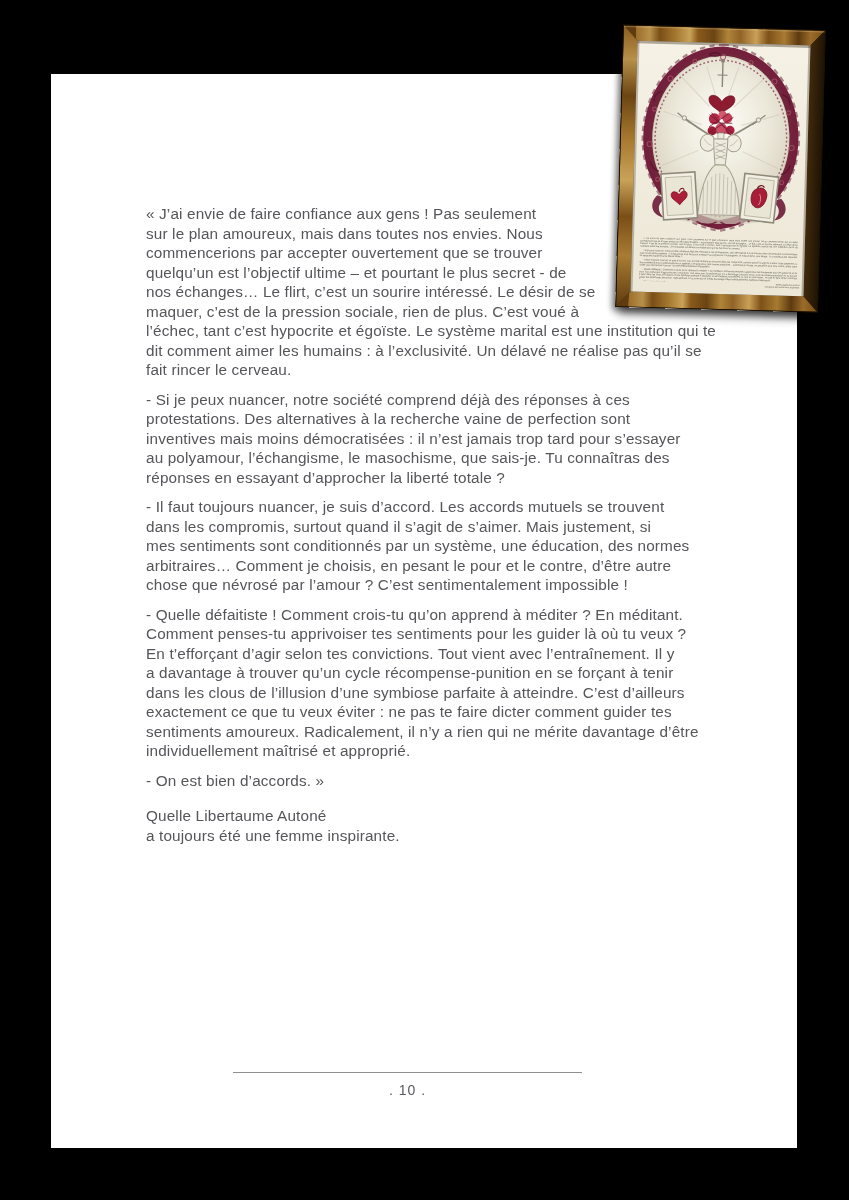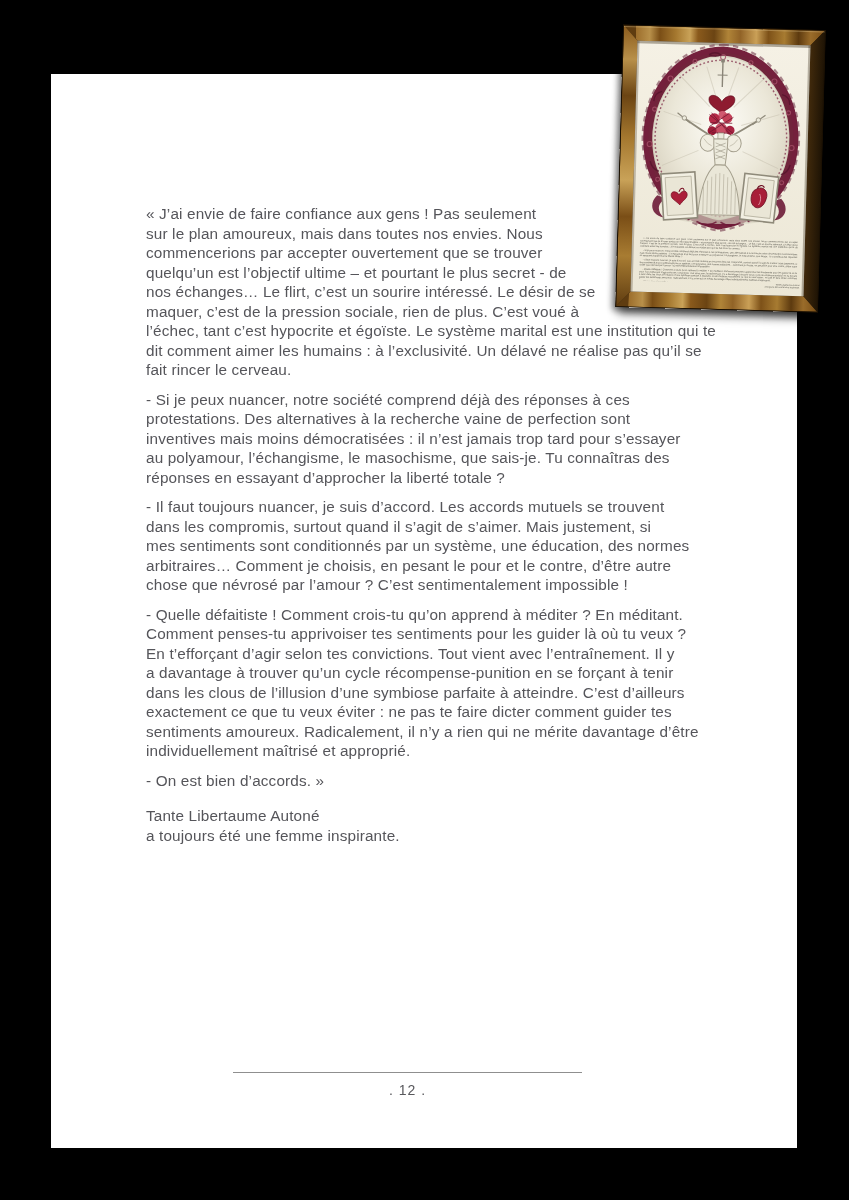--- a/index.html
+++ b/index.html
@@ -76,26 +76,26 @@
 chose que névrosé par l’amour ? C’est sentimentalement impossible !</p>
     <p class="para">- Quelle défaitiste ! Comment crois-tu qu’on apprend à méditer ? En méditant.
 Comment penses-tu apprivoiser tes sentiments pour les guider là où tu veux ?
 En t’efforçant d’agir selon tes convictions. Tout vient avec l’entraînement. Il y
 a davantage à trouver qu’un cycle récompense-punition en se forçant à tenir
 dans les clous de l’illusion d’une symbiose parfaite à atteindre. C’est d’ailleurs
 exactement ce que tu veux éviter : ne pas te faire dicter comment guider tes
 sentiments amoureux. Radicalement, il n’y a rien qui ne mérite davantage d’être
 individuellement maîtrisé et approprié.</p>
     <p class="para">- On est bien d’accords. »</p>
-    <div class="signature">Tante Libertaume Autoné
+    <div class="signature">Quelle Libertaume Autoné
 a toujours été une femme inspirante.</div>
   </div>
 
   <div class="footer-rule"></div>
-  <div class="page-number">. 12 .</div>
+  <div class="page-number">. 10 .</div>
 </div>
 
 <div class="artwork">
   <svg width="203" height="283" viewBox="0 0 203 283">
     <defs>
       <linearGradient id="woodH" x1="0" y1="0" x2="1" y2="0">
         <stop offset="0" stop-color="#5f3c10"></stop>
           <stop offset=".06" stop-color="#5f3c10"></stop>
         <stop offset=".062" stop-color="#9c6e2c"></stop>
           <stop offset=".13" stop-color="#b8904a"></stop>

